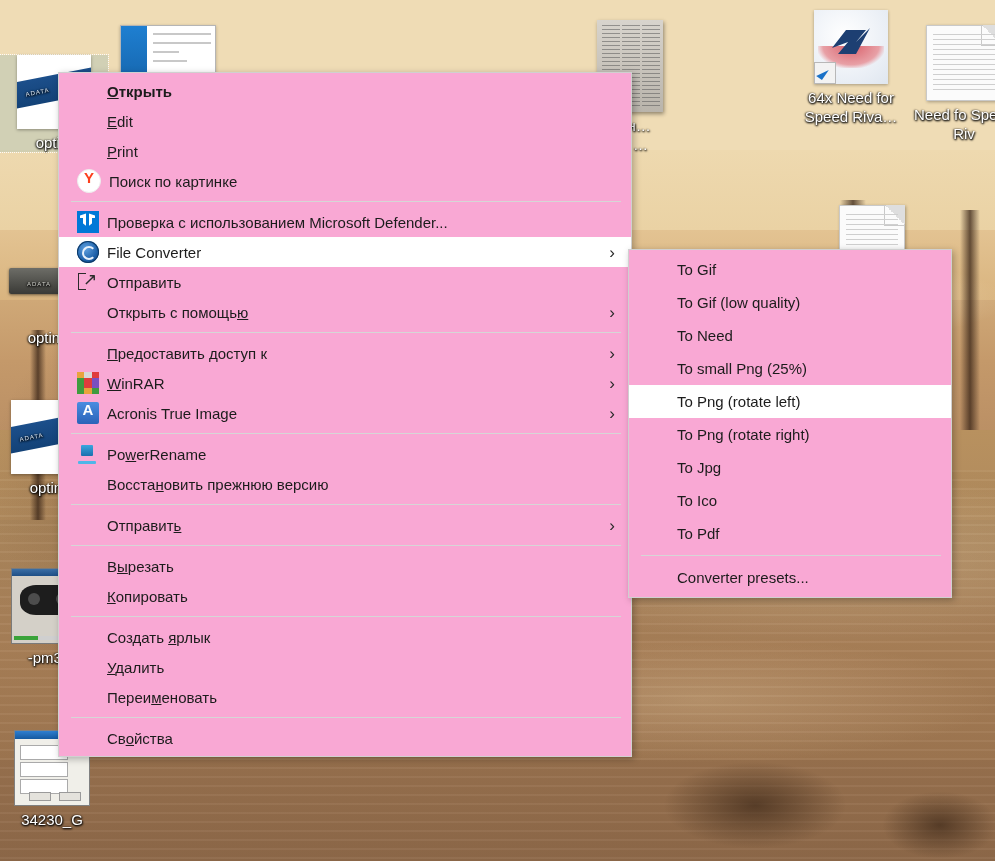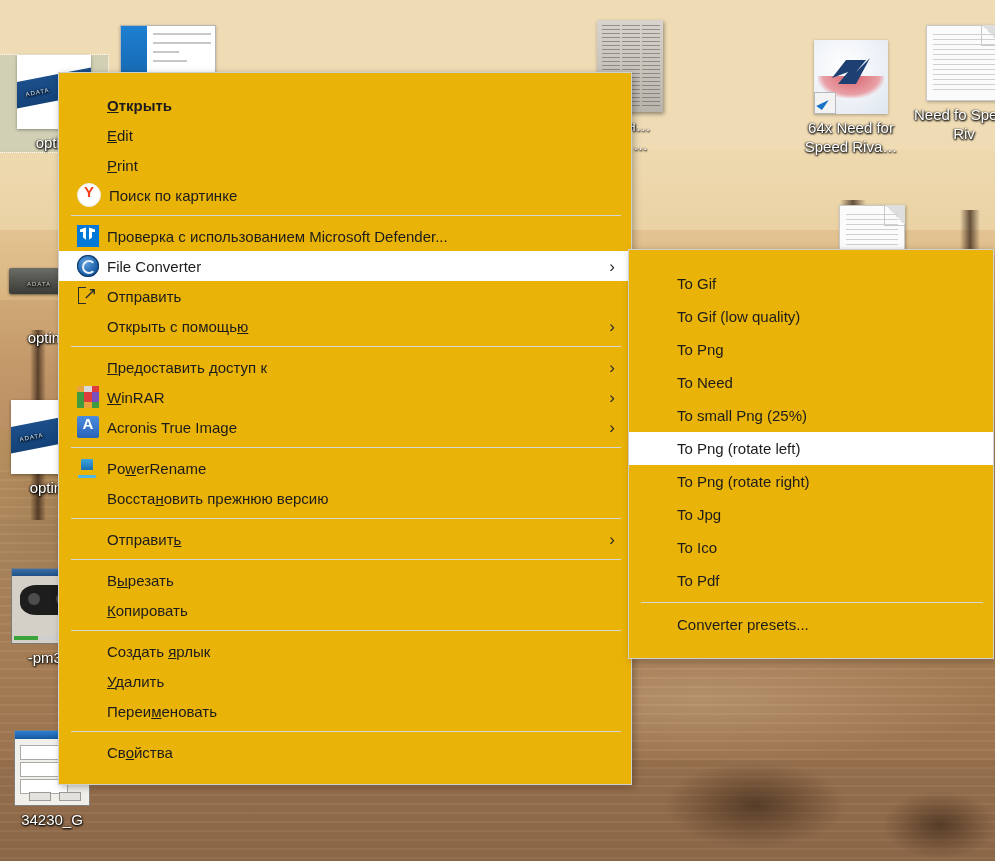--- a/index.html
+++ b/index.html
@@ -241,30 +241,30 @@
     overflow: hidden;
   }
   .ic-book .col {
     position: absolute; top: 5px; bottom: 5px; width: 18px;
     background: repeating-linear-gradient(to bottom, rgba(90,90,90,.55) 0 1px, transparent 1px 4px);
   }
 
   
   .menu {
     position: absolute;
-    background: #eab308;
+    background: #f9a8d4;
     border: 1px solid #d0d0d0;
     box-shadow: 2px 2px 7px rgba(0,0,0,.28);
     font-size: 15px;
     color: #1c1c1c;
-    padding: 17px 0;
+    padding: 3px 0;
     box-sizing: border-box;
   }
   #main-menu { left: 58px; top: 72px; width: 574px; }
-  #sub-menu  { left: 628px; top: 249px; width: 366px; }
+  #sub-menu  { left: 628px; top: 249px; width: 324px; }
 
   .mi {
     position: relative;
     display: flex;
     align-items: center;
     height: 30px;
     padding: 0 12px 0 18px;
     white-space: nowrap;
     cursor: default;
   }
@@ -478,21 +478,21 @@
   <div class="desk-icon" style="left:576px; top:20px;">
     <div class="glyph ic-book" style="width:66px;height:92px;">
       <div class="col" style="left:5px;"></div>
       <div class="col" style="left:25px;"></div>
       <div class="col" style="left:45px;"></div>
     </div>
     <span class="lbl">жен…</span>
     <span class="lbl">pp …</span>
   </div>
 
-  <div class="desk-icon" style="left:797px; top:40px;">
+  <div class="desk-icon" style="left:797px; top:10px;">
     <div class="glyph ic-nfs">
       <div class="swoosh"></div>
       <svg class="bolt" viewBox="0 0 48 40" width="48" height="40">
         <path d="M6 26 L20 8 L40 8 L30 20 L44 6 L30 32 L12 32 L22 20 Z" fill="#1d3f72"></path>
       </svg>
       <div class="shortcut-arrow"></div>
     </div>
     <span class="lbl">64x Need for Speed Riva…</span>
   </div>
 
@@ -609,23 +609,20 @@
     </div>
 
   <div class="menu" id="sub-menu">
       <div class="mi">
         <span class="txt">To Gif</span>
       </div>
       <div class="mi">
         <span class="txt">To Gif (low quality)</span>
       </div>
       <div class="mi">
-        <span class="txt">To Png</span>
-      </div>
-      <div class="mi">
         <span class="txt">To Need</span>
       </div>
       <div class="mi">
         <span class="txt">To small Png (25%)</span>
       </div>
       <div class="mi hl">
         <span class="txt">To Png (rotate left)</span>
       </div>
       <div class="mi">
         <span class="txt">To Png (rotate right)</span>

